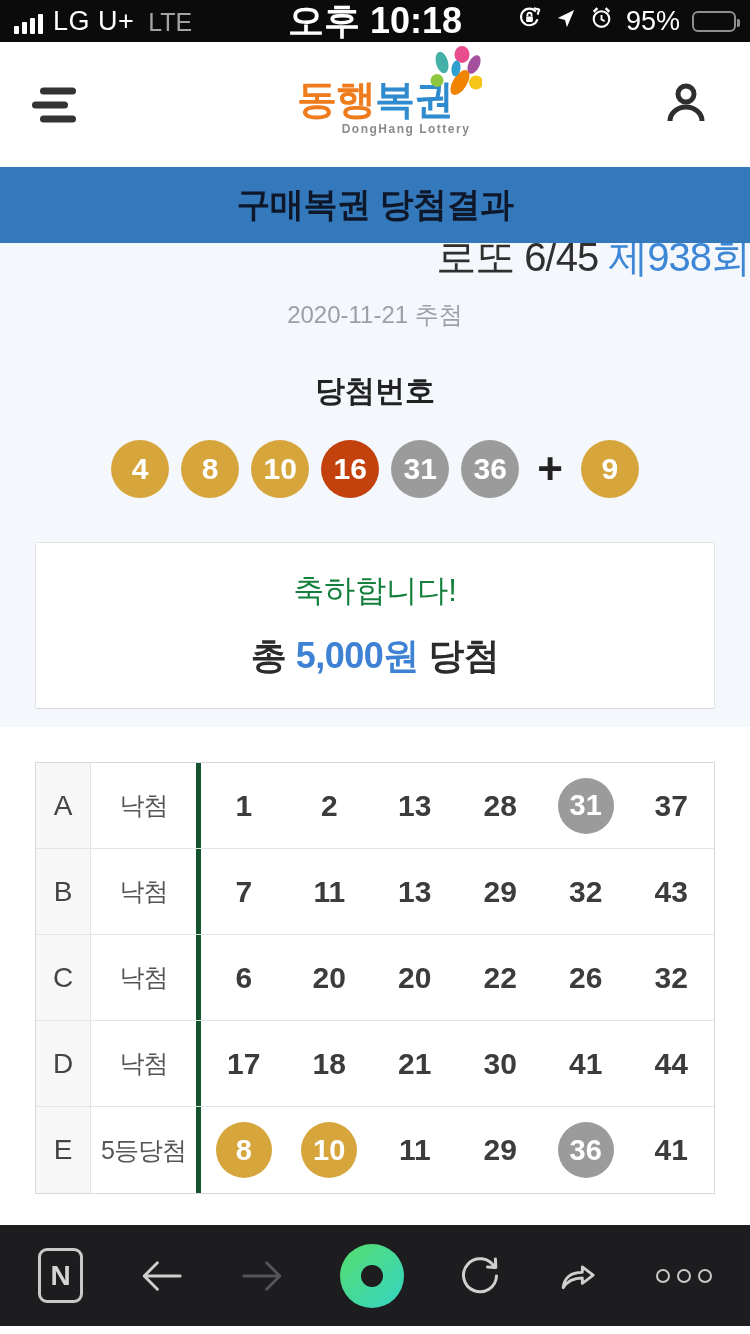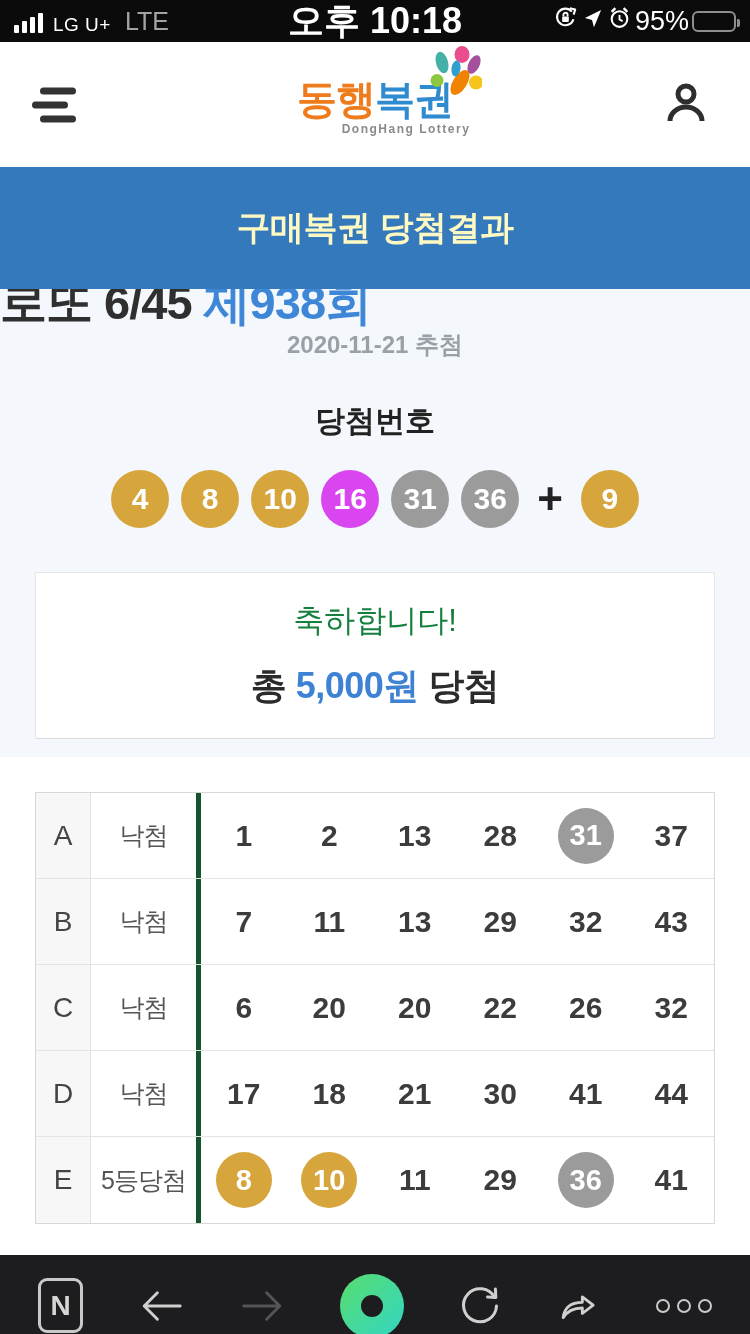--- a/index.html
+++ b/index.html
@@ -13,54 +13,54 @@
   .status-bar {
     height:42px; background:#0b0b0b; color:#fff;
     display:flex; align-items:center; padding:0 14px; position:relative;
     font-size:27px;
   }
   .sb-left { display:flex; align-items:flex-end; gap:10px; }
   .sb-signal { display:flex; align-items:flex-end; gap:3px; height:24px; padding-bottom:3px; }
   .sb-signal i { display:block; width:5px; background:#fff; border-radius:1px; }
   .sb-signal i:nth-child(1){height:8px;} .sb-signal i:nth-child(2){height:12px;}
   .sb-signal i:nth-child(3){height:16px;} .sb-signal i:nth-child(4){height:20px;}
-  .sb-carrier { font-size:19px; letter-spacing:.5px; }
+  .sb-carrier { font-size:27px; letter-spacing:.5px; }
   .sb-net { font-size:25px; margin-left:4px; color:#a3a3a3; }
   .sb-time {
     position:absolute; left:0; right:0; text-align:center;
     font-size:36px; font-weight:600; pointer-events:none;
   }
-  .sb-right { margin-left:auto; display:flex; align-items:center; gap:3px; z-index:1; }
+  .sb-right { margin-left:auto; display:flex; align-items:center; gap:12px; z-index:1; }
   .sb-pct { font-size:27px; }
   .battery { position:relative; width:44px; height:21px; border:2px solid #8e8e8e; border-radius:6px; padding:2px; }
   .battery .fill { height:100%; width:94%; background:#fff; border-radius:2px; }
   .battery .tip { position:absolute; right:-6px; top:6px; width:3px; height:8px; background:#8e8e8e; border-radius:0 2px 2px 0; }
   
   .app-header { height:125px; background:#fff; position:relative; }
   .hamburger { position:absolute; left:32px; top:50%; transform:translateY(-50%); width:46px; padding:4px 0; cursor:pointer; }
   .hamburger i { display:block; height:7px; border-radius:4px; background:#333; margin:7px 0; width:36px; margin-left:8px; }
   .hamburger i:nth-child(2){ margin-left:0; }
   .logo { position:absolute; left:50%; top:52%; transform:translate(-50%,-50%); text-align:center; width:230px; cursor:pointer; }
   .logo-mark { position:absolute; right:8px; top:-34px; }
   .logo-text { font-size:40px; font-weight:800; letter-spacing:-1px; line-height:1; }
   .logo-text .t1 { color:#ee7b1c; }
   .logo-text .t2 { color:#2f8bd0; }
   .logo-sub { font-size:12px; color:#8a8a8a; letter-spacing:1.5px; margin-top:3px; padding-left:62px;font-weight:bold; }
   .profile { position:absolute; right:40px; top:50%; transform:translateY(-50%); cursor:pointer; }
   
   .banner {
-    height:122px; background:#3379bc; color:#fef9c3; position:relative; z-index:2;
+    height:76px; background:#3379bc; color:#0f172a; position:relative; z-index:2;
     display:flex; align-items:center; justify-content:center;
     font-size:34px; font-weight:600; letter-spacing:-0.5px;
   }
   
   .result-section { background:#f4f8fc; padding-bottom:18px; }
-  .game-title { margin-top:-9px; text-align:left; font-size:47px; font-weight:700; color:#2f2f2f; letter-spacing:-1px; line-height:46px; }
+  .game-title { margin-top:-9px; text-align:right; font-size:40px; font-weight:400; color:#2f2f2f; letter-spacing:-1px; line-height:46px; }
   .game-title .round { color:#3e86d6; }
-  .draw-date { margin-top:4px; text-align:center; font-size:24px; color:#9aa0a6; line-height:30px;font-weight:bold; }
+  .draw-date { margin-top:20px; text-align:center; font-size:24px; color:#9aa0a6; line-height:30px; }
   .numbers-label { margin-top:46px; text-align:center; font-size:30px; font-weight:700; color:#222; line-height:30px; }
   .balls-row { margin-top:34px; display:flex; justify-content:center; align-items:center; gap:12px; height:58px; }
   .ball {
     width:58px; height:58px; border-radius:50%; color:#fff;
     display:flex; align-items:center; justify-content:center;
     font-size:30px; font-weight:700;
   }
   .plus-sep { font-size:44px; font-weight:700; color:#222; margin:0 6px; line-height:1; }
   .congrats-card {
     margin:44px 35px 0; height:167px; background:#fff;
@@ -191,21 +191,21 @@
   <h2 class="game-title">
     <span>로또 6/45</span>
     <span class="round" style="color: rgb(62, 134, 214);">제938회</span>
   </h2>
   <div class="draw-date">2020-11-21 추첨</div>
   <div class="numbers-label">당첨번호</div>
   <div class="balls-row">
       <div class="ball" style="background: rgb(214, 165, 60);">4</div>
       <div class="ball" style="background: rgb(214, 165, 60);">8</div>
       <div class="ball" style="background: rgb(214, 165, 60);">10</div>
-      <div class="ball" style="background: #d946ef;">16</div>
+      <div class="ball" style="background: #c2410c;">16</div>
       <div class="ball" style="background: rgb(155, 155, 155);">31</div>
       <div class="ball" style="background: rgb(155, 155, 155);">36</div>
       <div class="plus-sep">+</div>
       <div class="ball" style="background: rgb(214, 165, 60);">9</div>
     </div>
   <div class="congrats-card">
     <div class="congrats-msg">축하합니다!</div>
     <div class="congrats-total">
       <span>총 </span><span class="amount" style="color: rgb(61, 130, 212);">5,000원</span><span> 당첨</span>
     </div>

